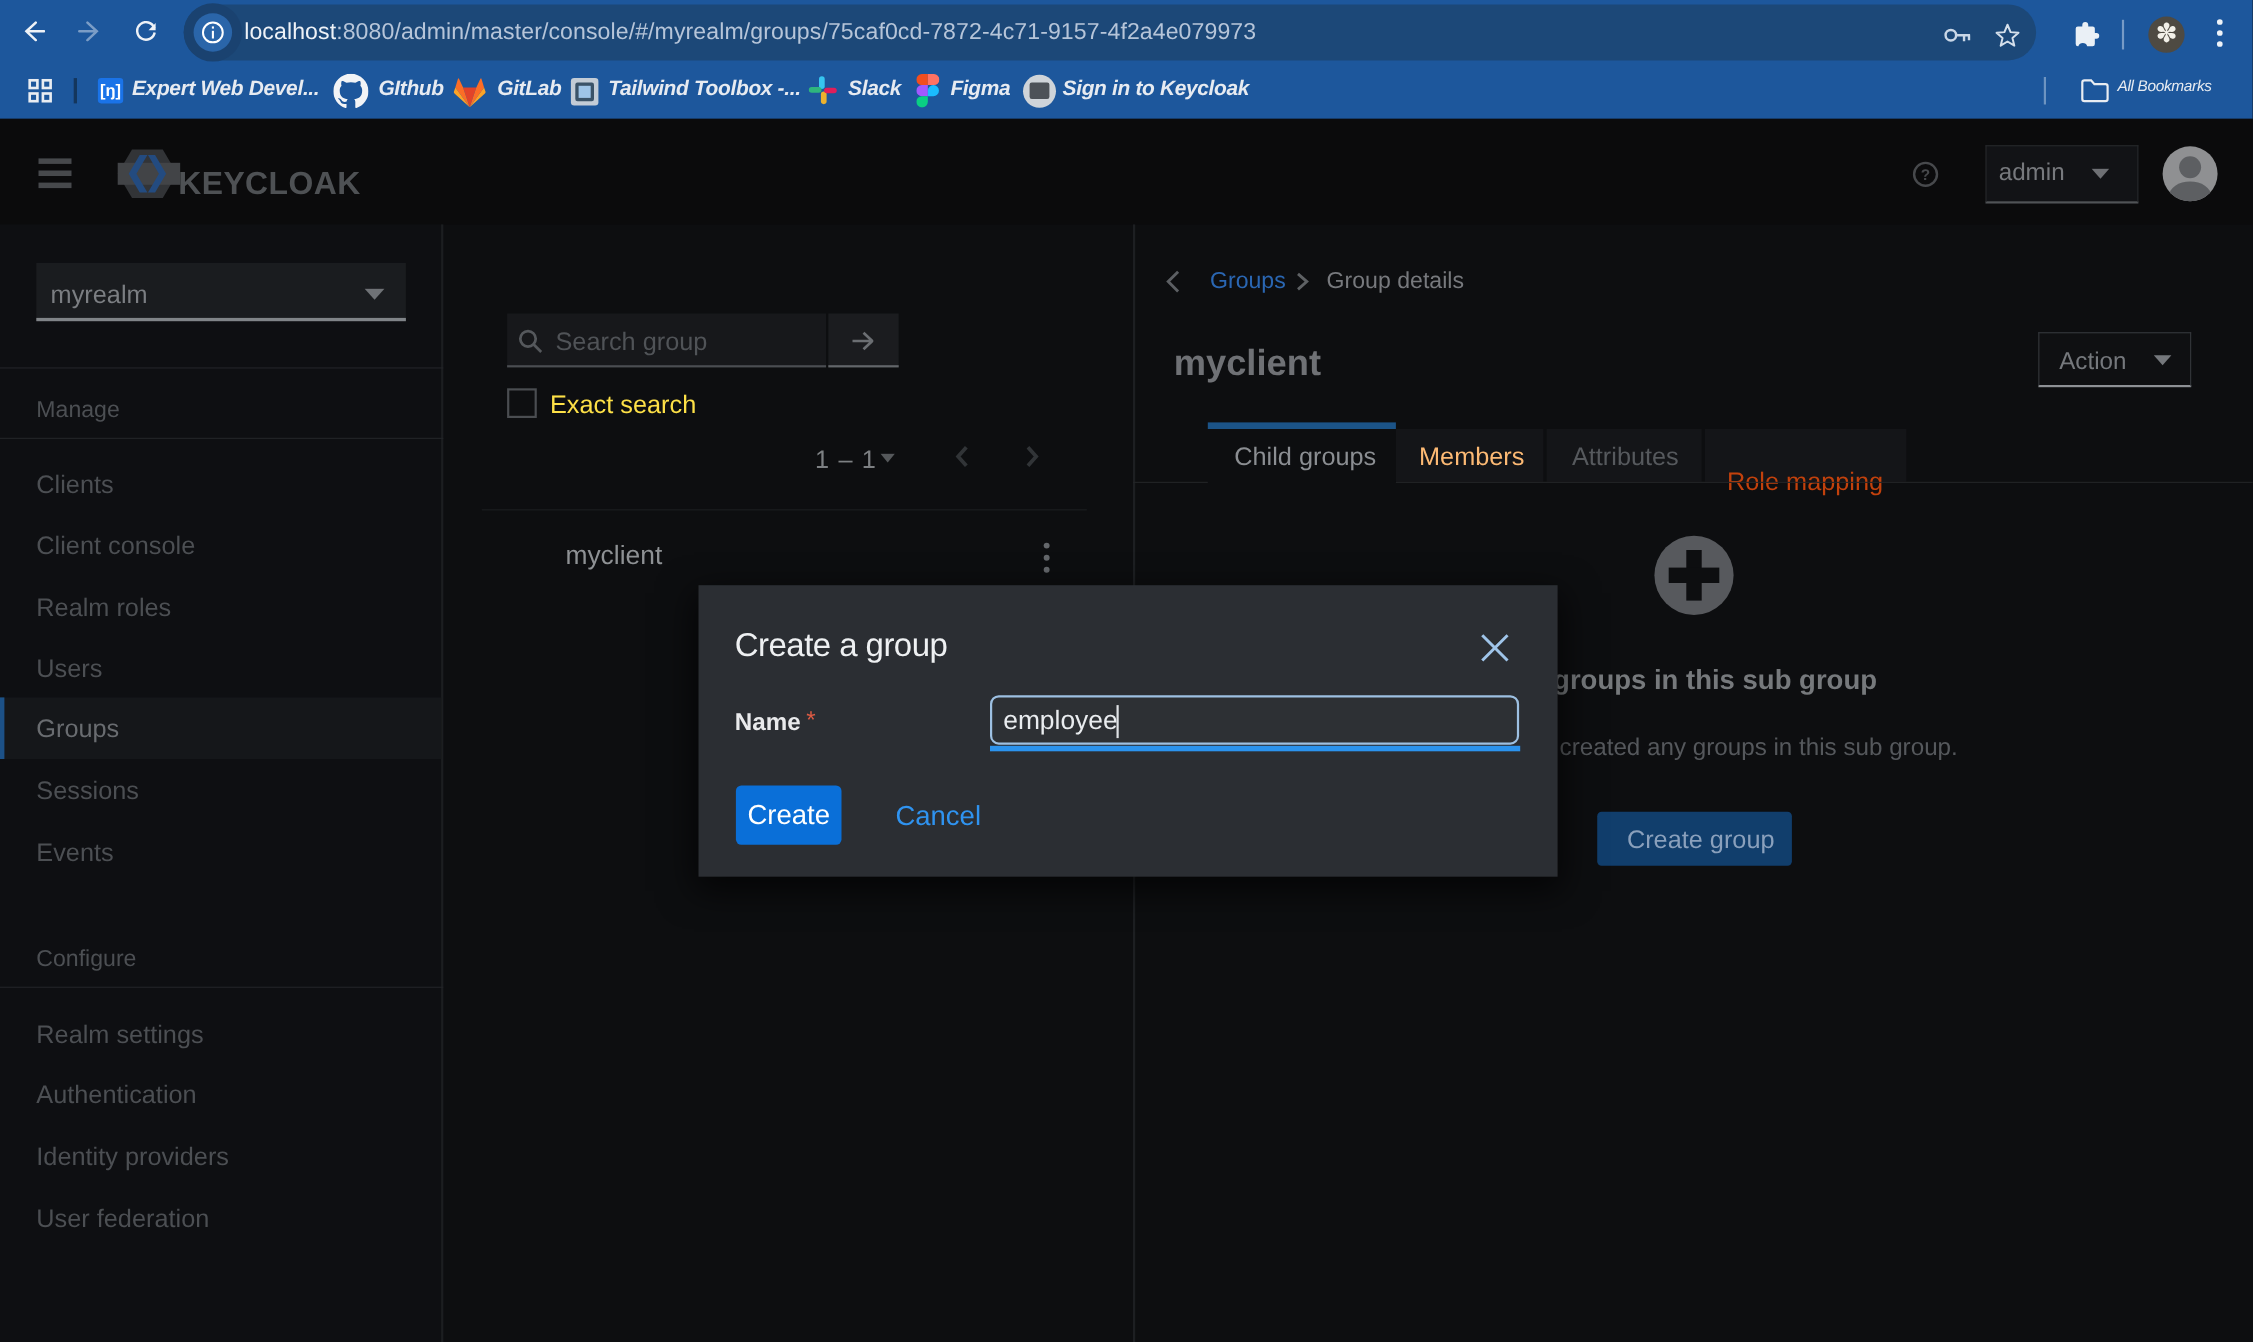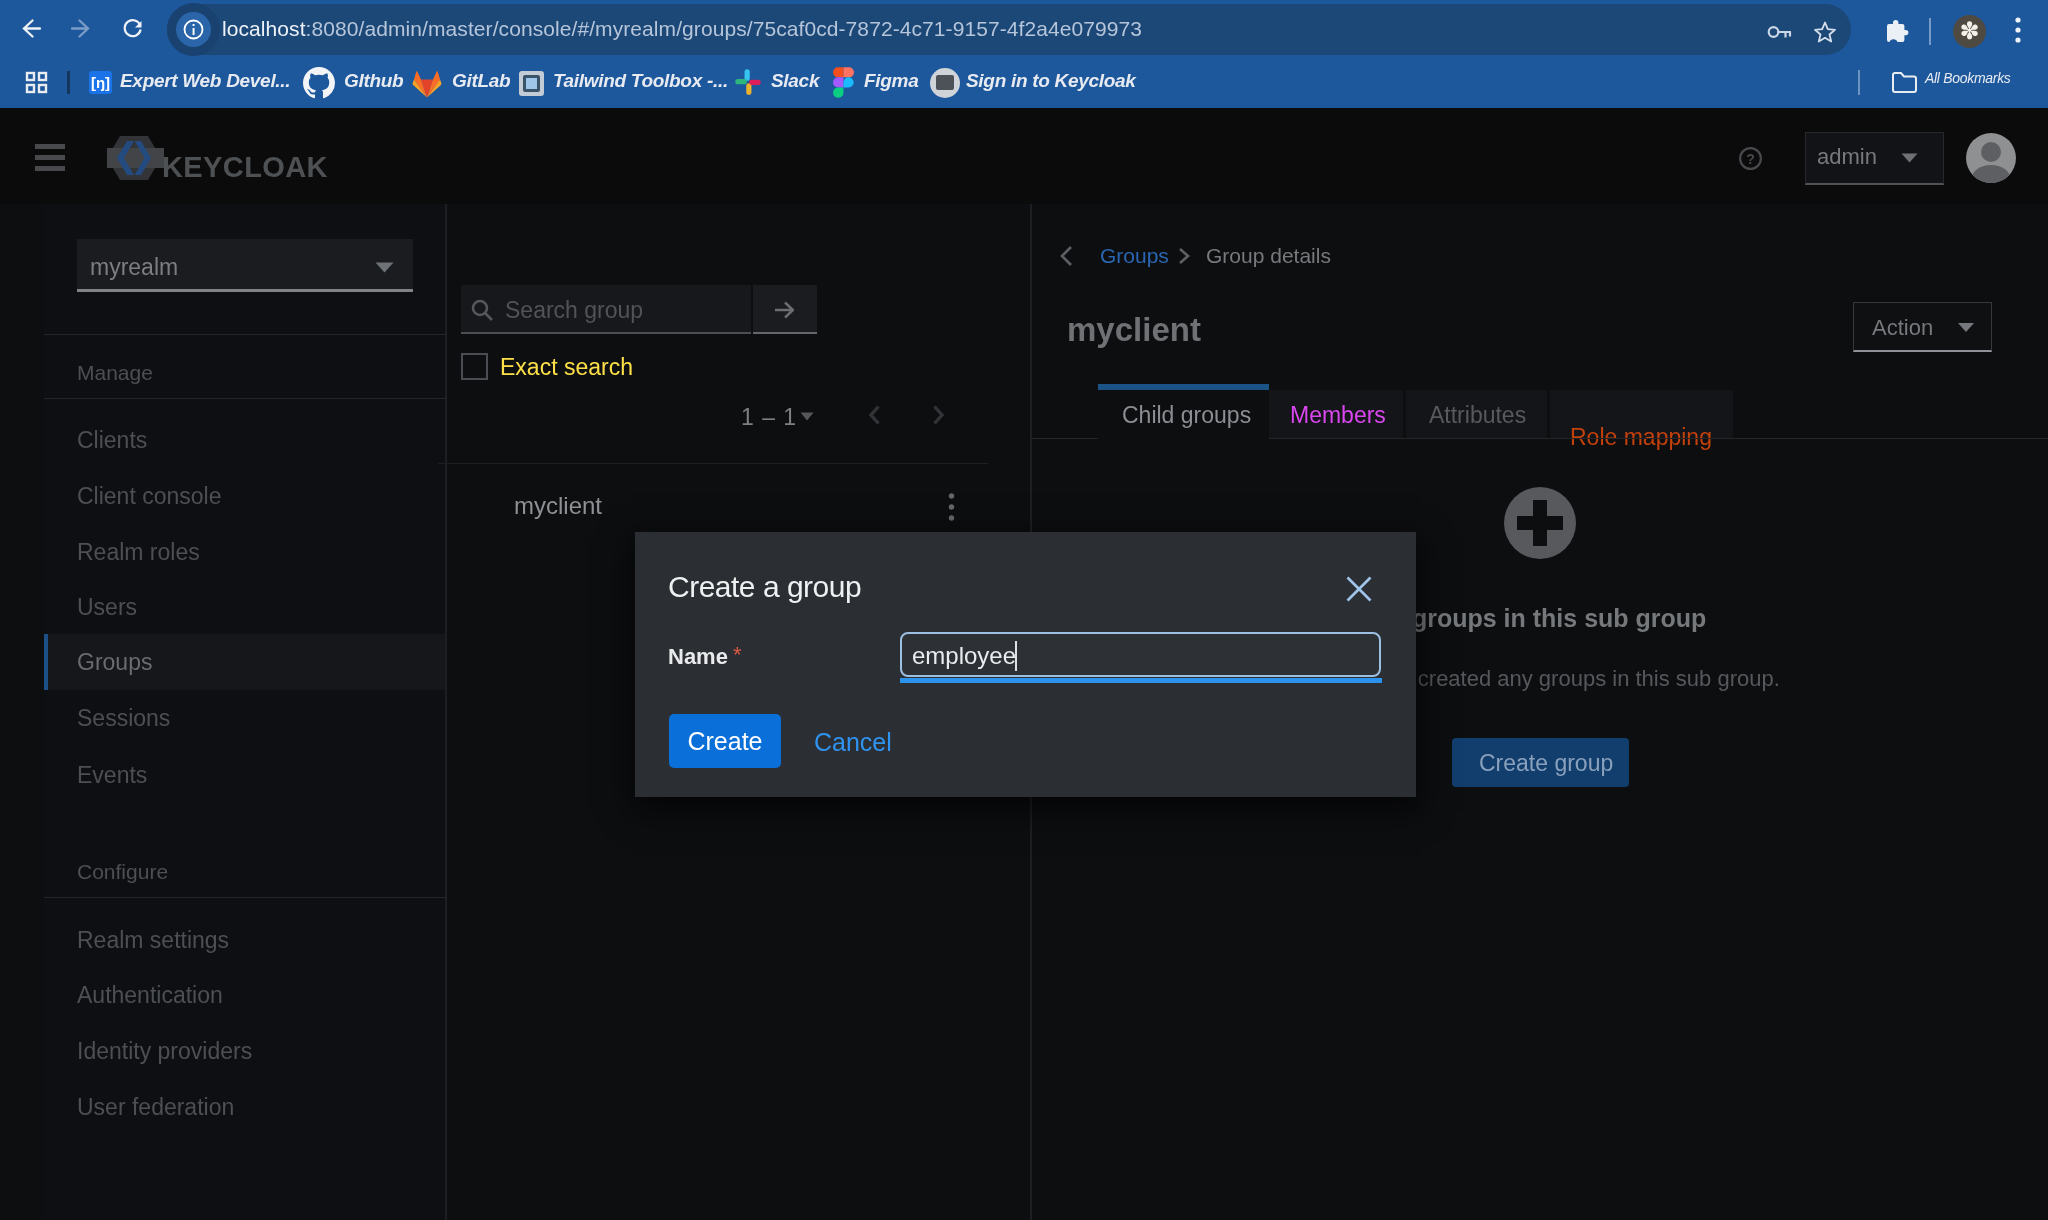--- a/index.html
+++ b/index.html
@@ -14,41 +14,41 @@
   .chip { position:absolute; left:9px; top:8px; width:35px; height:35px; border-radius:50%; background:#2a65a9; }
   #urltext { position:absolute; left:222px; top:17px; font-size:21px; color:#b6c5d9; letter-spacing:0.08px; white-space:nowrap; }
   #urltext b { color:#eef2f7; font-weight:normal; }
 
   
   .bktext { color:#e7ebf1; font-size:19px; font-weight:600; white-space:nowrap; letter-spacing:-0.3px;font-style:italic; }
 
   
   #masthead { position:absolute; left:0; top:108px; width:2048px; height:96px; background:#0b0b0c; }
   #appbg { position:absolute; left:0; top:204px; width:2048px; height:1016px; background:#0d0e10; }
-  #sidebar { position:absolute; left:0; top:204px; width:403px; height:1016px; background:#0e0f12; border-right:2px solid #1c1e21;margin-left:44px; }
+  #sidebar { position:absolute; left:0; top:204px; width:403px; height:1016px; background:#0e0f12; border-right:2px solid #1c1e21; }
   .navitem { position:absolute; left:33px; font-size:23px; color:#4c4f53; white-space:nowrap; }
   .navlabel { position:absolute; left:33px; font-size:21px; color:#4c4f53; }
   .sdiv { position:absolute; left:0; width:403px; height:1px; background:#232528; }
 
   #realmbox { position:absolute; left:33px; top:35px; width:336px; height:53px; background:#1a1c1f; border-bottom:3px solid #808488; }
 
   
   #searchinput { position:absolute; left:461px; top:285px; width:290px; height:49px; background:#17181b; border-bottom:2px solid #4a4d51; }
   #searchbtn { position:absolute; left:753px; top:285px; width:64px; height:49px; background:#1b1c1f; border-bottom:2px solid #63666a; }
   #checkbox { position:absolute; left:461px; top:353px; width:27px; height:27px; background:#0e0f11; border:2px solid #4a4d51; }
 
   
   #rightpanel { position:absolute; left:1030px; top:204px; width:1018px; height:1016px; border-left:2px solid #1d1f22; }
   .tabline { position:absolute; top:438px; height:1px; background:#232527; }
 
   
   #modal { position:absolute; left:635px; top:532px; width:781px; height:265px; background:#2b2e33; box-shadow:0 10px 30px 4px rgba(0,0,0,0.65); }
   #mtitle { position:absolute; left:33px; top:38px; font-size:30px; font-weight:normal; color:#eef0f2; letter-spacing:-0.5px; }
   #minput { position:absolute; left:265px; top:100px; width:481px; height:45px; background:#2d3034; border:2px solid #9dc0e2; border-radius:8px; }
-  #mcreate { position:absolute; left:34px; top:182px; width:112px; height:54px; background:#0a6fd8; border-radius:5px; color:#fff; font-size:25px; text-align:center; line-height:54px; }
+  #mcreate { position:absolute; left:34px; top:182px; width:96px; height:54px; background:#0a6fd8; border-radius:5px; color:#fff; font-size:25px; text-align:center; line-height:54px; }
 </style>
 </head>
 <body>
 
 <div id="chrome">
 
   <svg class="abs" style="left:22px;top:19px" width="19" height="19" viewBox="0 0 19 19">
       <path d="M10.5 1.5 L2 9.5 L10.5 17.5 M2 9.5 H18" stroke="#eef2f7" stroke-width="2.3" fill="none" stroke-linecap="round"></path>
     </svg>
 
@@ -271,21 +271,21 @@
 <div class="abs" style="left:1872px;top:315px;font-size:22px;color:#75787c;">Action</div>
 <svg class="abs" style="left:1957px;top:322px" width="18" height="11" viewBox="0 0 18 11">
     <path d="M1 1 L9 10 L17 1 Z" fill="#75787c"></path>
   </svg>
 
 <div class="abs" style="left:1269px;top:390px;width:134px;height:48px;background:#141518;"></div>
 <div class="abs" style="left:1406px;top:390px;width:141px;height:48px;background:#141518;"></div>
 <div class="abs" style="left:1550px;top:390px;width:183px;height:48px;background:#141518;"></div>
 <div class="abs" style="left:1098px;top:384px;width:171px;height:6px;background:#1b5387;"></div>
 <div class="abs" style="left:1122px;top:402px;font-size:23px;color:#8b8e92;">Child groups</div>
-<div class="abs" style="left:1290px;top:402px;font-size:23px;color:#d946ef;">Members</div>
+<div class="abs" style="left:1290px;top:402px;font-size:23px;color:#fdba74;">Members</div>
 <div class="abs" style="left:1429px;top:402px;font-size:23px;color:#56595d;">Attributes</div>
 <div class="abs" style="left:1570px;top:424px;font-size:23px;color:#c2410c;">Role mapping</div>
 <div class="tabline" style="left:1030px;width:68px;"></div>
 <div class="tabline" style="left:1269px;width:779px;"></div>
 
 <svg class="abs" style="left:1503px;top:486px" width="74" height="74" viewBox="0 0 74 74">
     <circle cx="37" cy="37" r="36" fill="#57595d"></circle>
     <rect x="30" y="14" width="14" height="46" fill="#0d0e10"></rect>
     <rect x="14" y="30" width="46" height="14" fill="#0d0e10"></rect>
   </svg>

